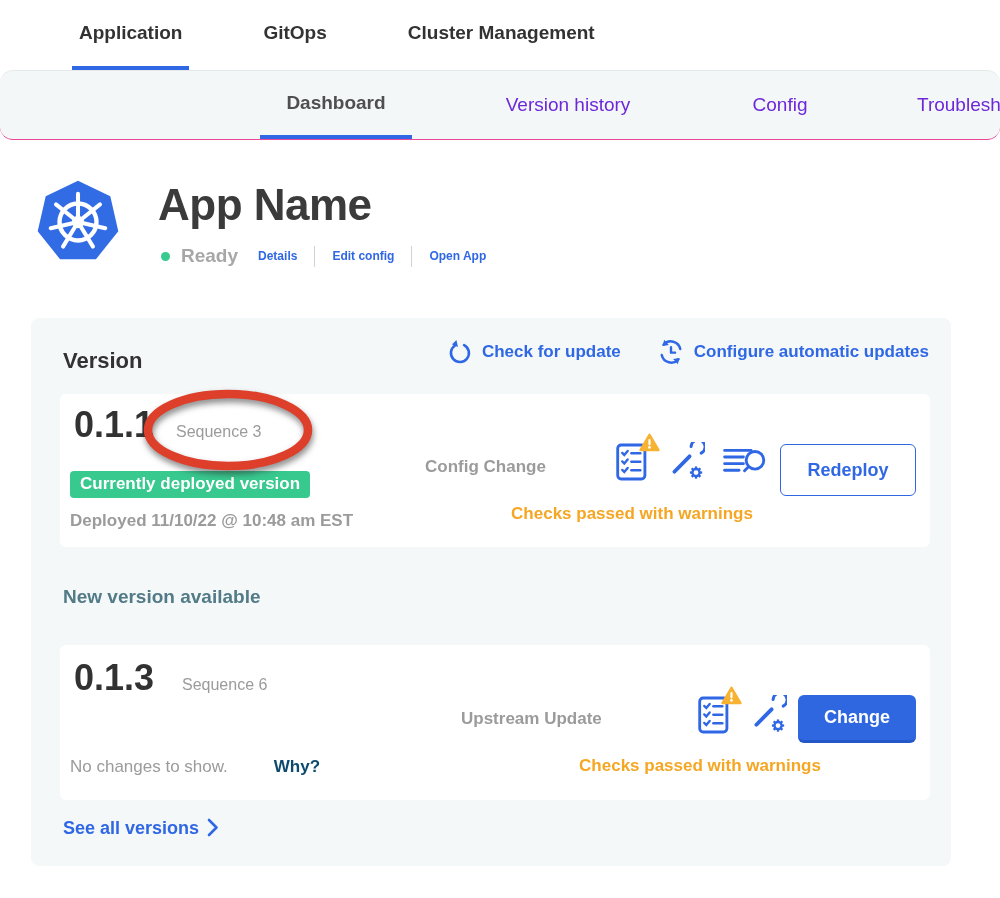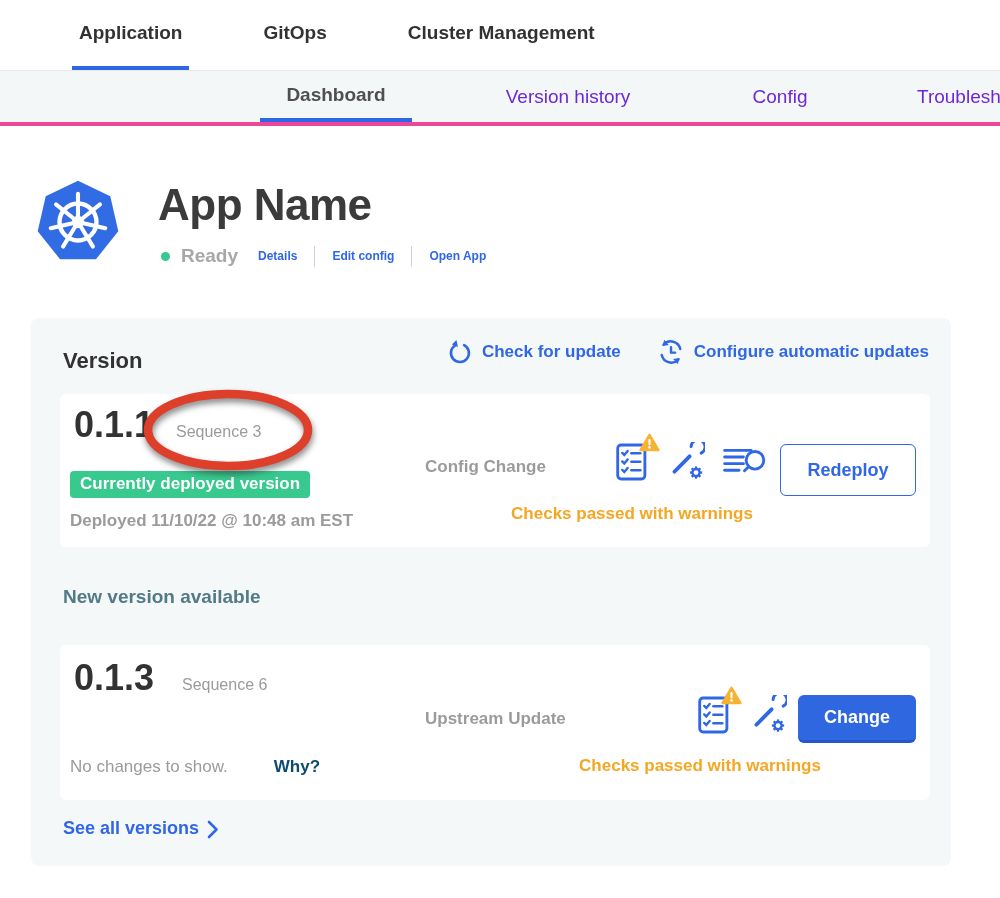--- a/index.html
+++ b/index.html
@@ -7,22 +7,22 @@
   .screen { position:relative; width:1000px; height:898px; background:#fff; overflow:hidden; }
 
   
   .mainnav { position:absolute; top:0; left:0; width:1000px; height:70px; background:#fff;
              display:flex; padding-left:38px; gap:33px; }
   .main-tab { display:flex; align-items:center; padding:0 7px; font-size:19px; font-weight:700;
               color:#323232; border-bottom:4px solid transparent; cursor:pointer;margin-left:34px; }
   .main-tab.active { border-bottom-color:#2f67e5; }
 
   
-  .subnav { position:absolute; top:70px; left:0; width:1000px; height:56px; background:#f4f7f8;
-            border-top:1px solid #e6e9ea; border-bottom:4px solid #ec4899; }
+  .subnav { position:absolute; top:70px; left:0; width:1000px; height:70px; background:#f4f7f8;
+            border-top:1px solid #e6e9ea; border-bottom:1px solid #ec4899;border-radius:13px; }
   .sub-tab { position:absolute; top:0; height:100%; display:flex; align-items:center; justify-content:center;
              font-size:19px; color:#6d28d9; cursor:pointer; white-space:nowrap; }
   .sub-tab.active { color:#4f4f4f; font-weight:700; border-bottom:4px solid #2f67e5; }
   .sub-tab.t-dash { left:260px; width:152px; }
   .sub-tab.t-vh   { left:470px; width:196px; }
   .sub-tab.t-cfg  { left:712px; width:136px; }
   .sub-tab.t-ts   { left:917px; justify-content:flex-start; }
 
   
   .app-logo { position:absolute; left:34px; top:178px; width:88px; height:88px; }
@@ -58,21 +58,21 @@
   .icon-wrap { position:relative; cursor:pointer; }
   .warn-badge { position:absolute; top:-9px; right:-10px; }
   .vchecks { position:absolute; font-size:17px; font-weight:700; color:#f5a623; text-align:center; width:300px; }
 
   .btn { position:absolute; display:flex; align-items:center; justify-content:center; font-size:18px;
          font-weight:700; border-radius:6px; cursor:pointer; }
   .btn-outline { border:1.5px solid #2f67e5; background:#fff; color:#2f67e5; }
   .btn-solid { background:#2f67e0; color:#fff; border:none; border-bottom:3px solid #2457c8; }
 
   .nv-heading { position:absolute; left:32px; top:268px; font-size:19px; font-weight:700; color:#527a87; }
-  .see-all { position:absolute; left:32px; top:500px; display:flex; align-items:flex-end; gap:8px;
+  .see-all { position:absolute; left:32px; top:500px; display:flex; align-items:flex-start; gap:8px;
              font-size:18px; font-weight:700; color:#2f67e5; cursor:pointer; }
 
   
   .annotation { position:absolute; left:78px; top:-8px; pointer-events:none; z-index:5;
                 filter:drop-shadow(1px 4px 3px rgba(40,40,40,0.55)); }
 
   svg { display:block; }
 </style>
 </head>
 <body>
@@ -221,21 +221,21 @@
     <div class="nv-heading">New version available</div>
 
     <div class="vcard second">
       <div class="vnum" style="top:12px;">0.1.3</div>
       <div class="vseq" style="left:122px; top:31px;">Sequence 6</div>
       <div class="vmeta-row" style="top:112px;">
         <span>No changes to show.</span>
         <span class="why-link">Why?</span>
       </div>
 
-      <div class="vsource" style="top:64px;">Upstream Update</div>
+      <div class="vsource" style="top:64px;margin-left:36px;">Upstream Update</div>
 
       <div class="icon-row" style="left:638px; top:50px;">
         <div class="icon-wrap">
           <svg width="34" height="40" viewBox="0 0 30 35">
             <rect x="1.5" y="2.5" width="24" height="30" rx="3" fill="#fff" stroke="#2f67e5" stroke-width="2.5"></rect>
             <g fill="none" stroke="#2f67e5" stroke-width="2.1" stroke-linecap="round">
               <polyline points="5.5,9.5 7.3,11.3 10.3,7.7"></polyline>
                 <line x1="13.5" y1="9.8" x2="21.5" y2="9.8"></line>
               <polyline points="5.5,17 7.3,18.8 10.3,15.2"></polyline>
                 <line x1="13.5" y1="17.3" x2="21.5" y2="17.3"></line>

